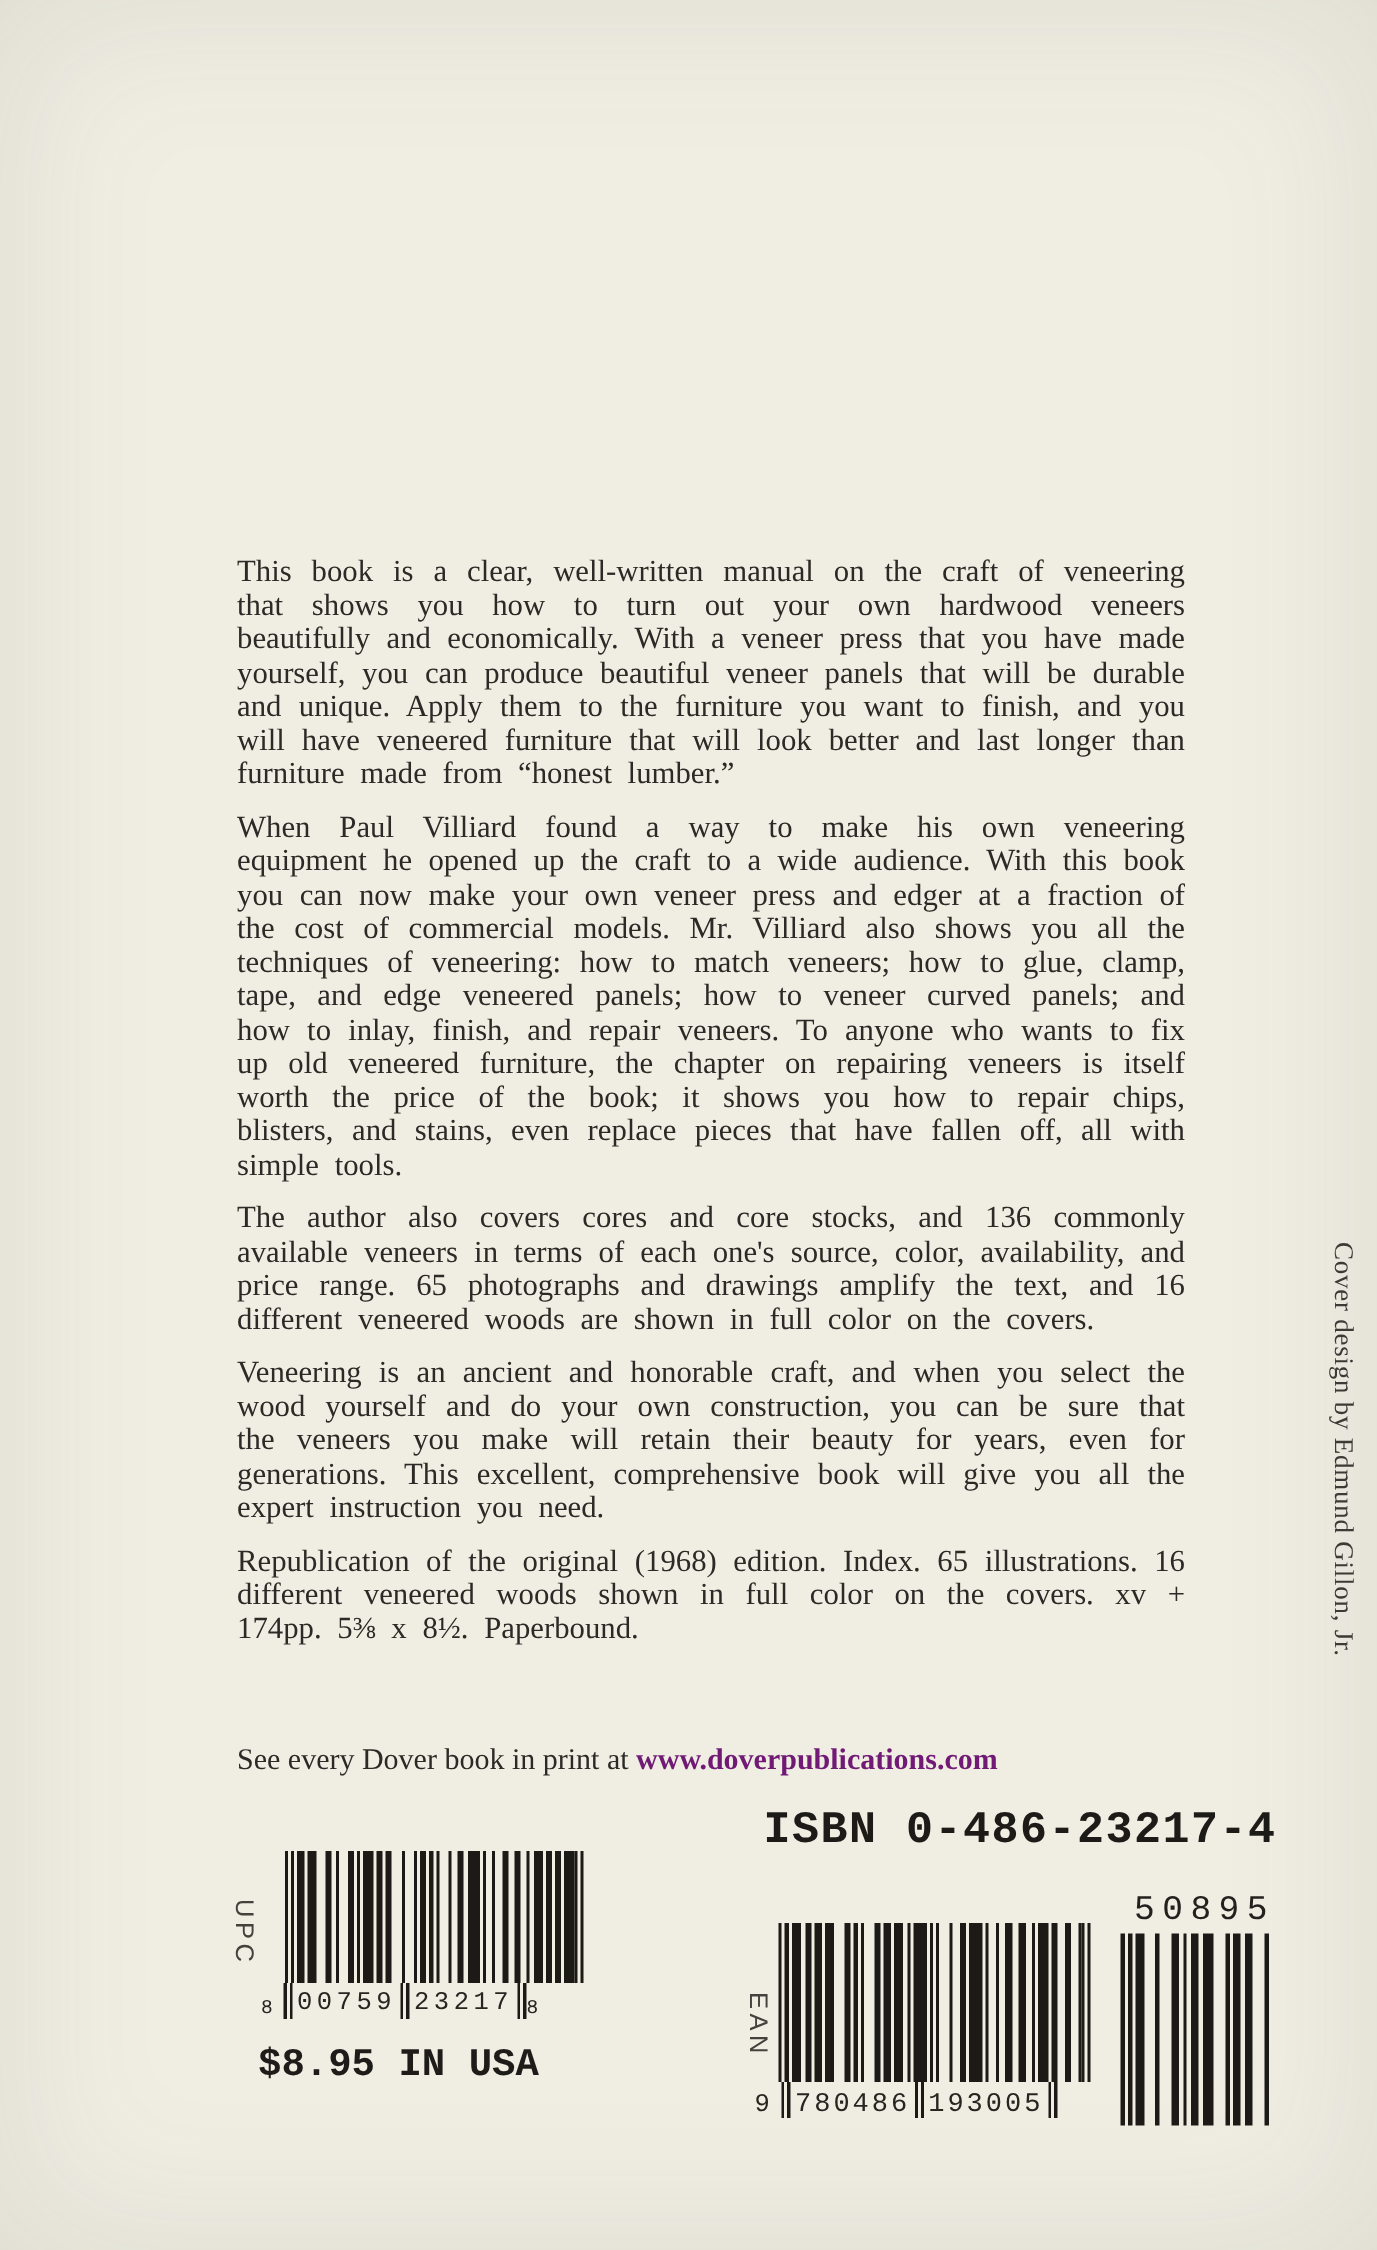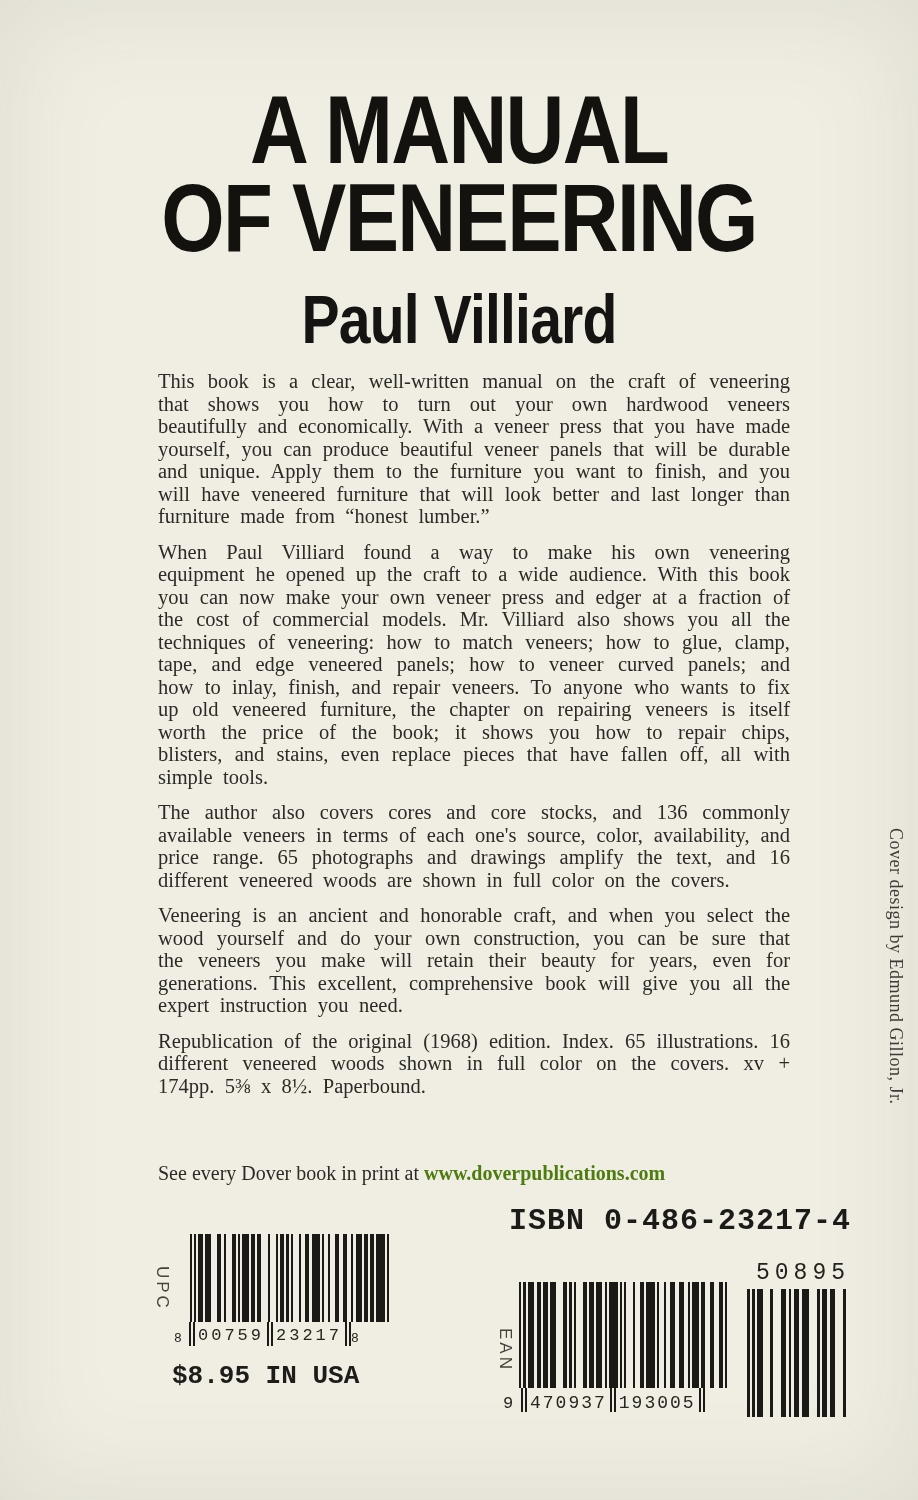--- a/index.html
+++ b/index.html
@@ -33,21 +33,21 @@
     font-size:20.5px;line-height:22.5px;color:#2c2a26;
     text-align:justify;word-spacing:.26em;
   }
   .blurb p{margin:0 0 13px 0;}
   .blurb p:last-child{margin-bottom:0;}
   
   .dover-line{
     position:absolute;left:158px;top:1162px;width:640px;
     font-size:20px;color:#2c2a26;letter-spacing:0;
   }
-  .dover-line .url{font-weight:bold;color:#4d7c0f;}
+  .dover-line .url{font-weight:bold;color:#701a75;}
   
   .isbn{
     position:absolute;left:495px;top:1204px;width:370px;text-align:center;
     font-family:"Liberation Mono","DejaVu Sans Mono",monospace;
     font-size:30px;font-weight:bold;letter-spacing:1px;color:#1c1b18;
     white-space:nowrap;
   }
   
   .vlabel{
     writing-mode:vertical-rl;
@@ -98,25 +98,20 @@
     writing-mode:vertical-rl;
     font-family:"Liberation Serif","DejaVu Serif",serif;
     font-size:18px;color:#3b3a35;letter-spacing:.5px;white-space:nowrap;
   }
 </style>
 </head>
 <body>
 
 <div class="cover">
 
-  <header class="title-block">
-    <div class="title-line">A MANUAL</div>
-    <div class="title-line">OF VENEERING</div>
-    <div class="author">Paul Villiard</div>
-  </header>
 
   <main class="blurb">
     <p>This book is a clear, well-written manual on the craft of veneering that shows you how to turn out your own hardwood veneers beautifully and economically. With a veneer press that you have made yourself, you can produce beautiful veneer panels that will be durable and unique. Apply them to the furniture you want to finish, and you will have veneered furniture that will look better and last longer than furniture made from “honest lumber.”</p>
     <p>When Paul Villiard found a way to make his own veneering equipment he opened up the craft to a wide audience. With this book you can now make your own veneer press and edger at a fraction of the cost of commercial models. Mr. Villiard also shows you all the techniques of veneering: how to match veneers; how to glue, clamp, tape, and edge veneered panels; how to veneer curved panels; and how to inlay, finish, and repair veneers. To anyone who wants to fix up old veneered furniture, the chapter on repairing veneers is itself worth the price of the book; it shows you how to repair chips, blisters, and stains, even replace pieces that have fallen off, all with simple tools.</p>
     <p>The author also covers cores and core stocks, and 136 commonly available veneers in terms of each one's source, color, availability, and price range. 65 photographs and drawings amplify the text, and 16 different veneered woods are shown in full color on the covers.</p>
     <p>Veneering is an ancient and honorable craft, and when you select the wood yourself and do your own construction, you can be sure that the veneers you make will retain their beauty for years, even for generations. This excellent, comprehensive book will give you all the expert instruction you need.</p>
     <p>Republication of the original (1968) edition. Index. 65 illustrations. 16 different veneered woods shown in full color on the covers. xv + 174pp. 5⅜ x 8½. Paperbound.</p>
   </main>
 
   <div class="dover-line">
@@ -262,21 +257,21 @@
           <div class="bar-ink" style="width: 4.4px;"></div>
           <div style="width: 4.4px;"></div>
           <div class="bar-ink" style="width: 2.2px;"></div>
           <div class="bar-ink" style="width: 2.2px;"></div>
           <div style="width: 2.2px;"></div>
           <div class="bar-ink" style="width: 2.2px;"></div>
         </div>
       <div class="digits-row ean-digits">
         <span class="outer">9</span>
         <span class="guard"></span>
-        <span class="group">470937</span>
+        <span class="group">780486</span>
         <span class="guard"></span>
         <span class="group">193005</span>
         <span class="guard"></span>
       </div>
     </div>
     <div class="addon">
       <div class="addon-text">50895</div>
       <div class="bars addon-bars">
           <div class="bar-ink" style="width: 2.6px;"></div>
           <div style="width: 2.6px;"></div>

